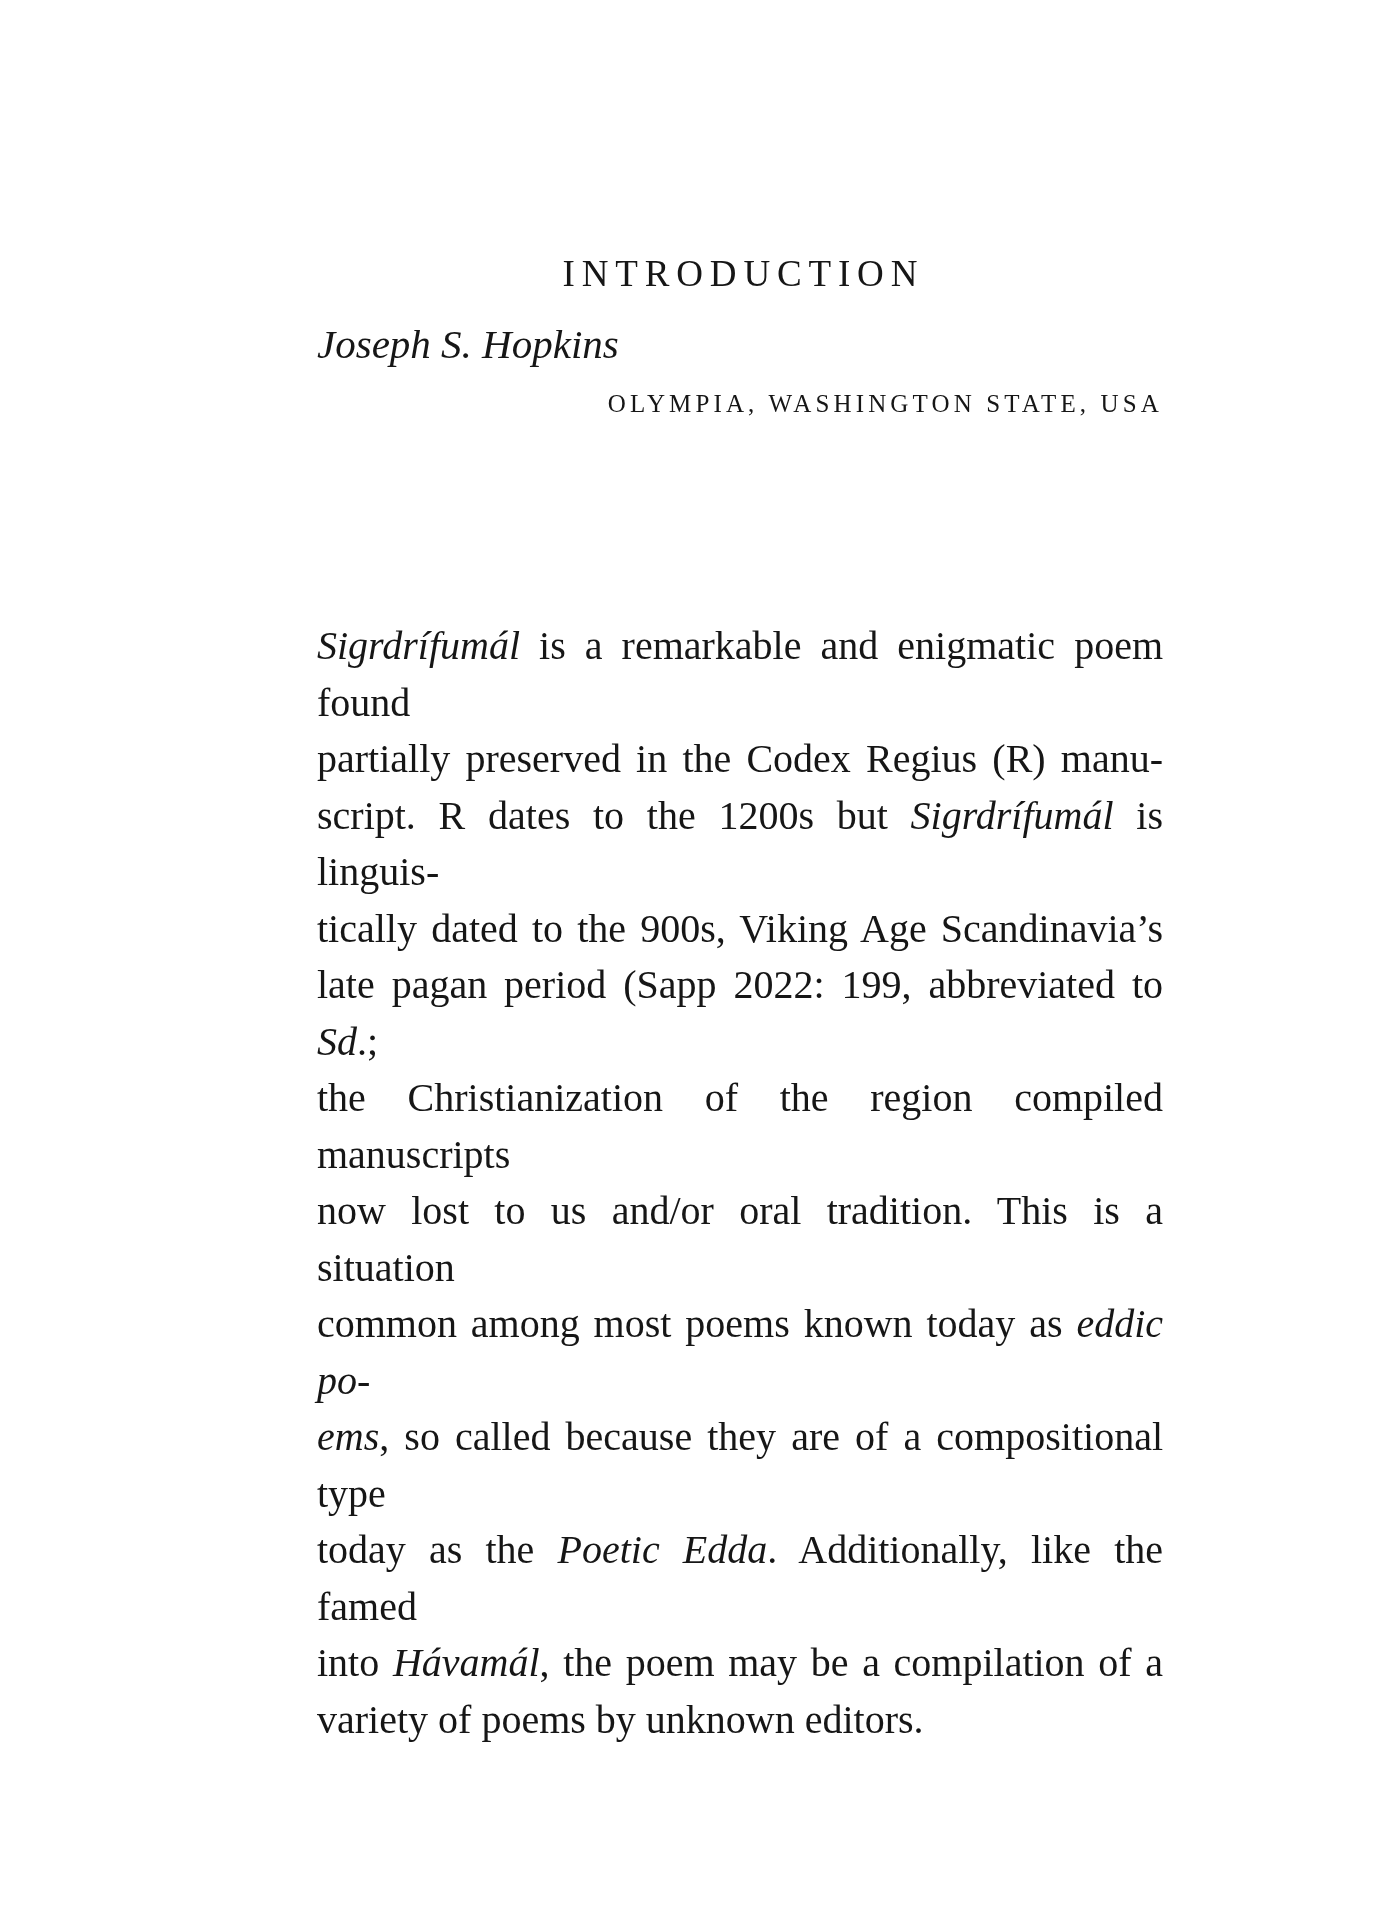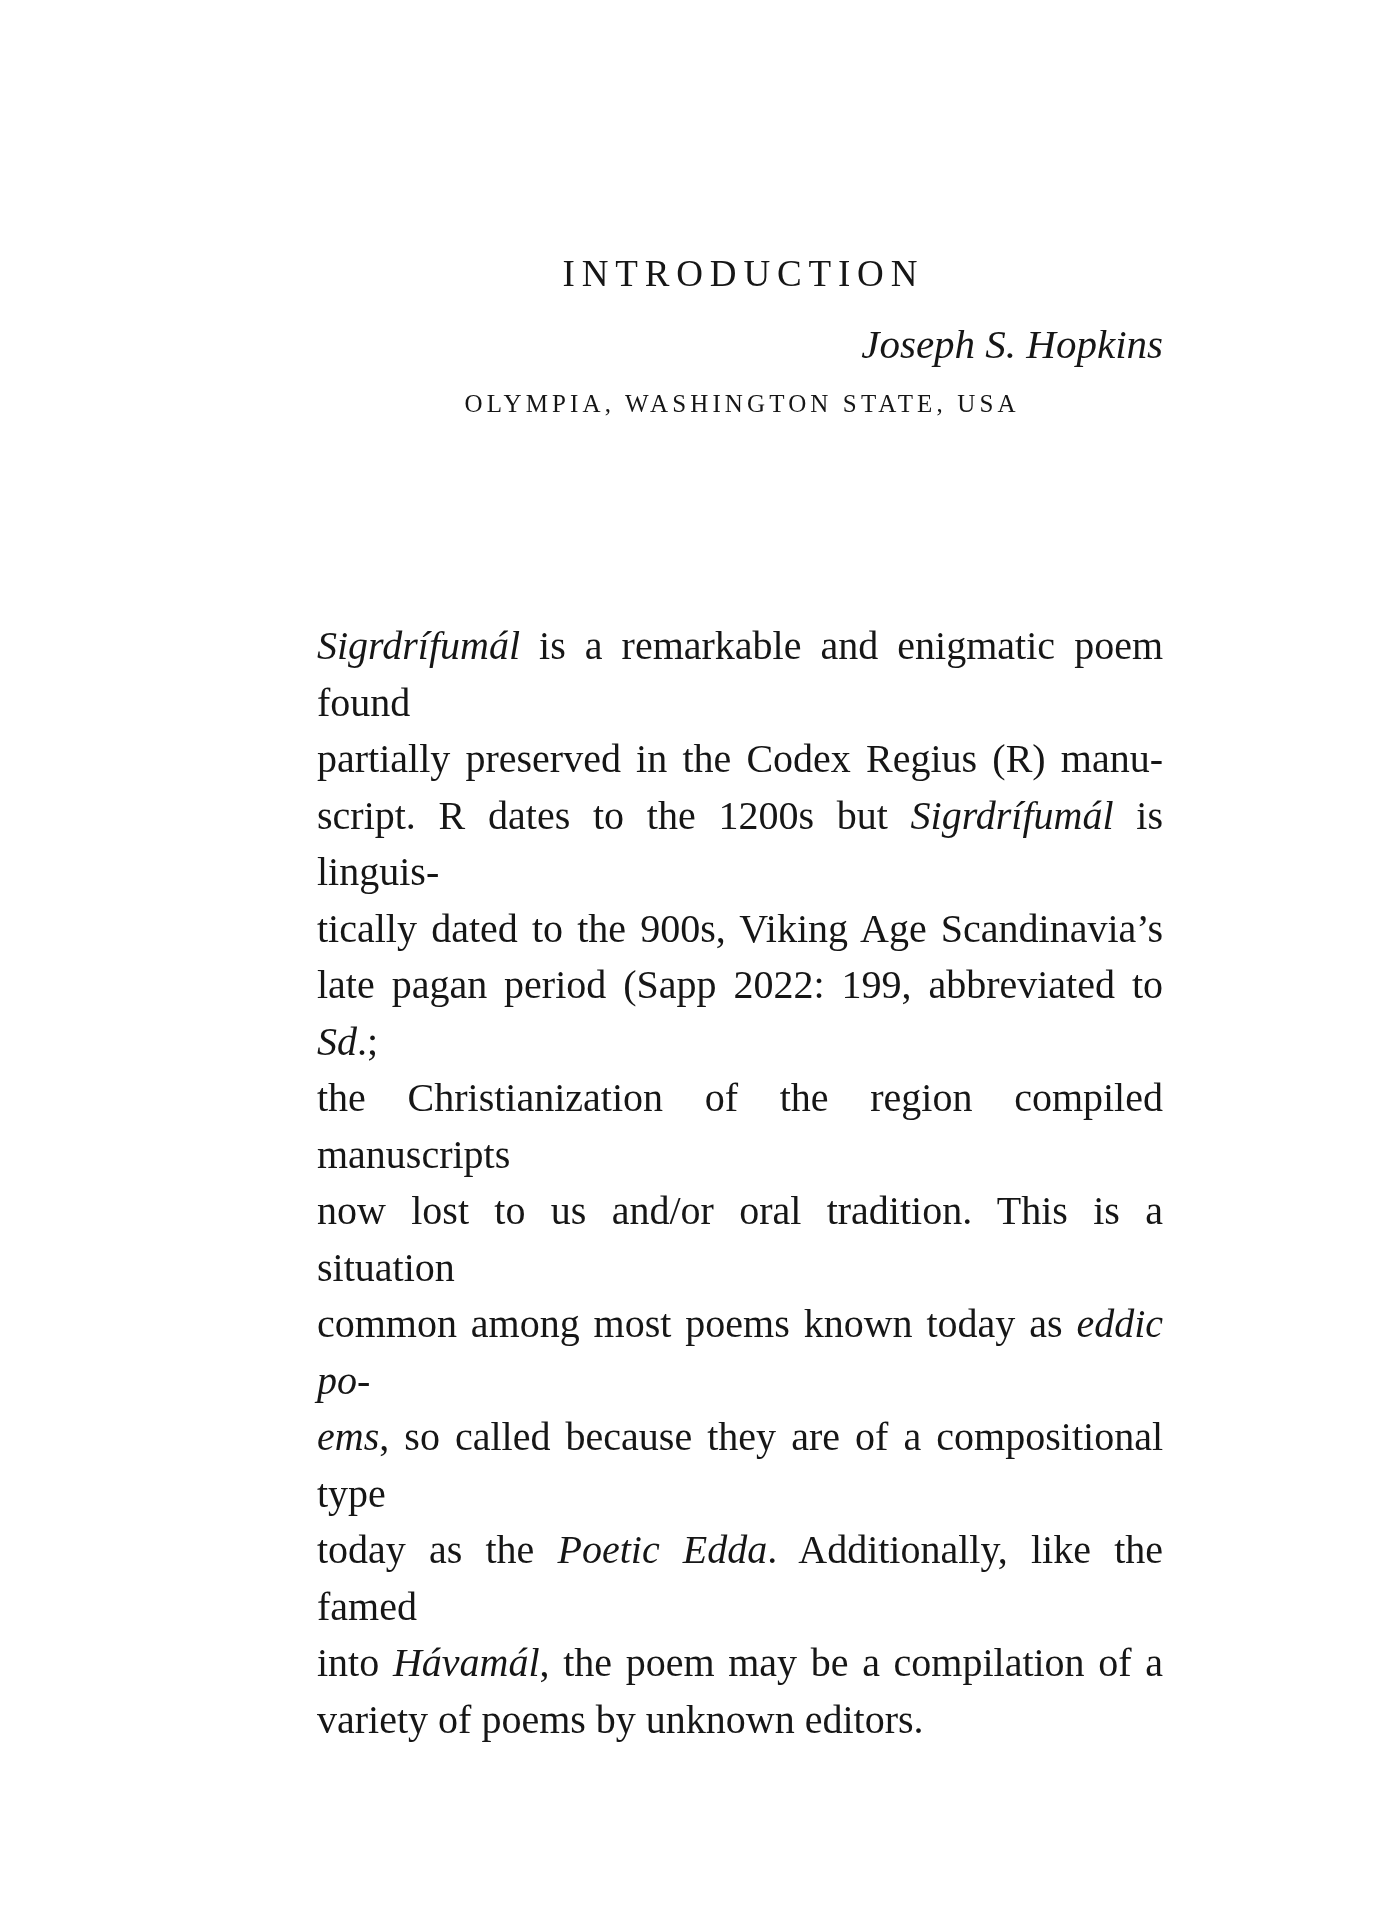--- a/index.html
+++ b/index.html
@@ -28,28 +28,28 @@
     font-weight: normal;
     letter-spacing: 0.185em;
     text-align: center;
     line-height: 48px;
     text-indent: 0.185em; 
   }
   .author {
     margin-top: 18px;
     font-size: 41px;
     font-style: italic;
-    text-align: right;
+    text-align: left;
     line-height: 56px;
   }
   .location {
     margin-top: 14px;
     font-size: 25px;
     letter-spacing: 0.165em;
-    text-align: center;
+    text-align: right;
     line-height: 36px;
     text-indent: 0.165em;
   }
   .body-text {
     margin-top: 196px;
     font-size: 40px;
     line-height: 56.5px;
   }
   .body-text .line {
     text-align: justify;

